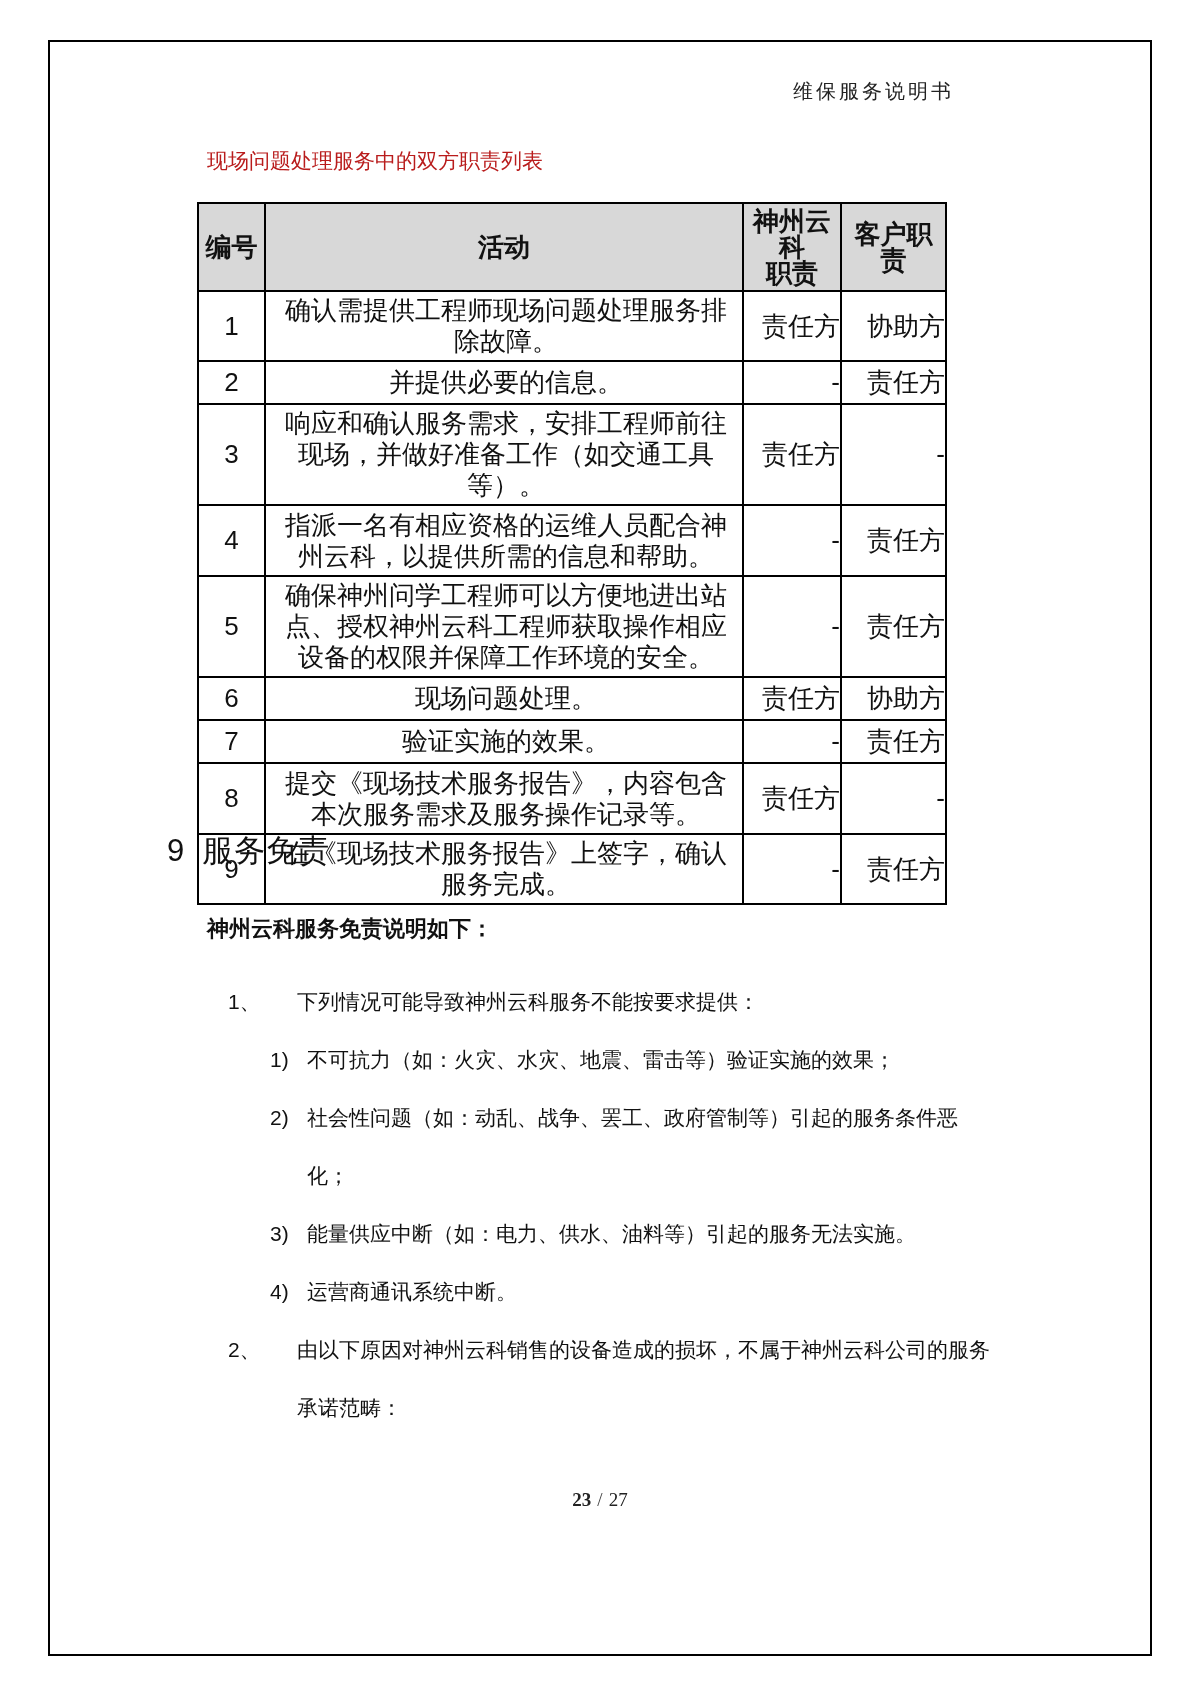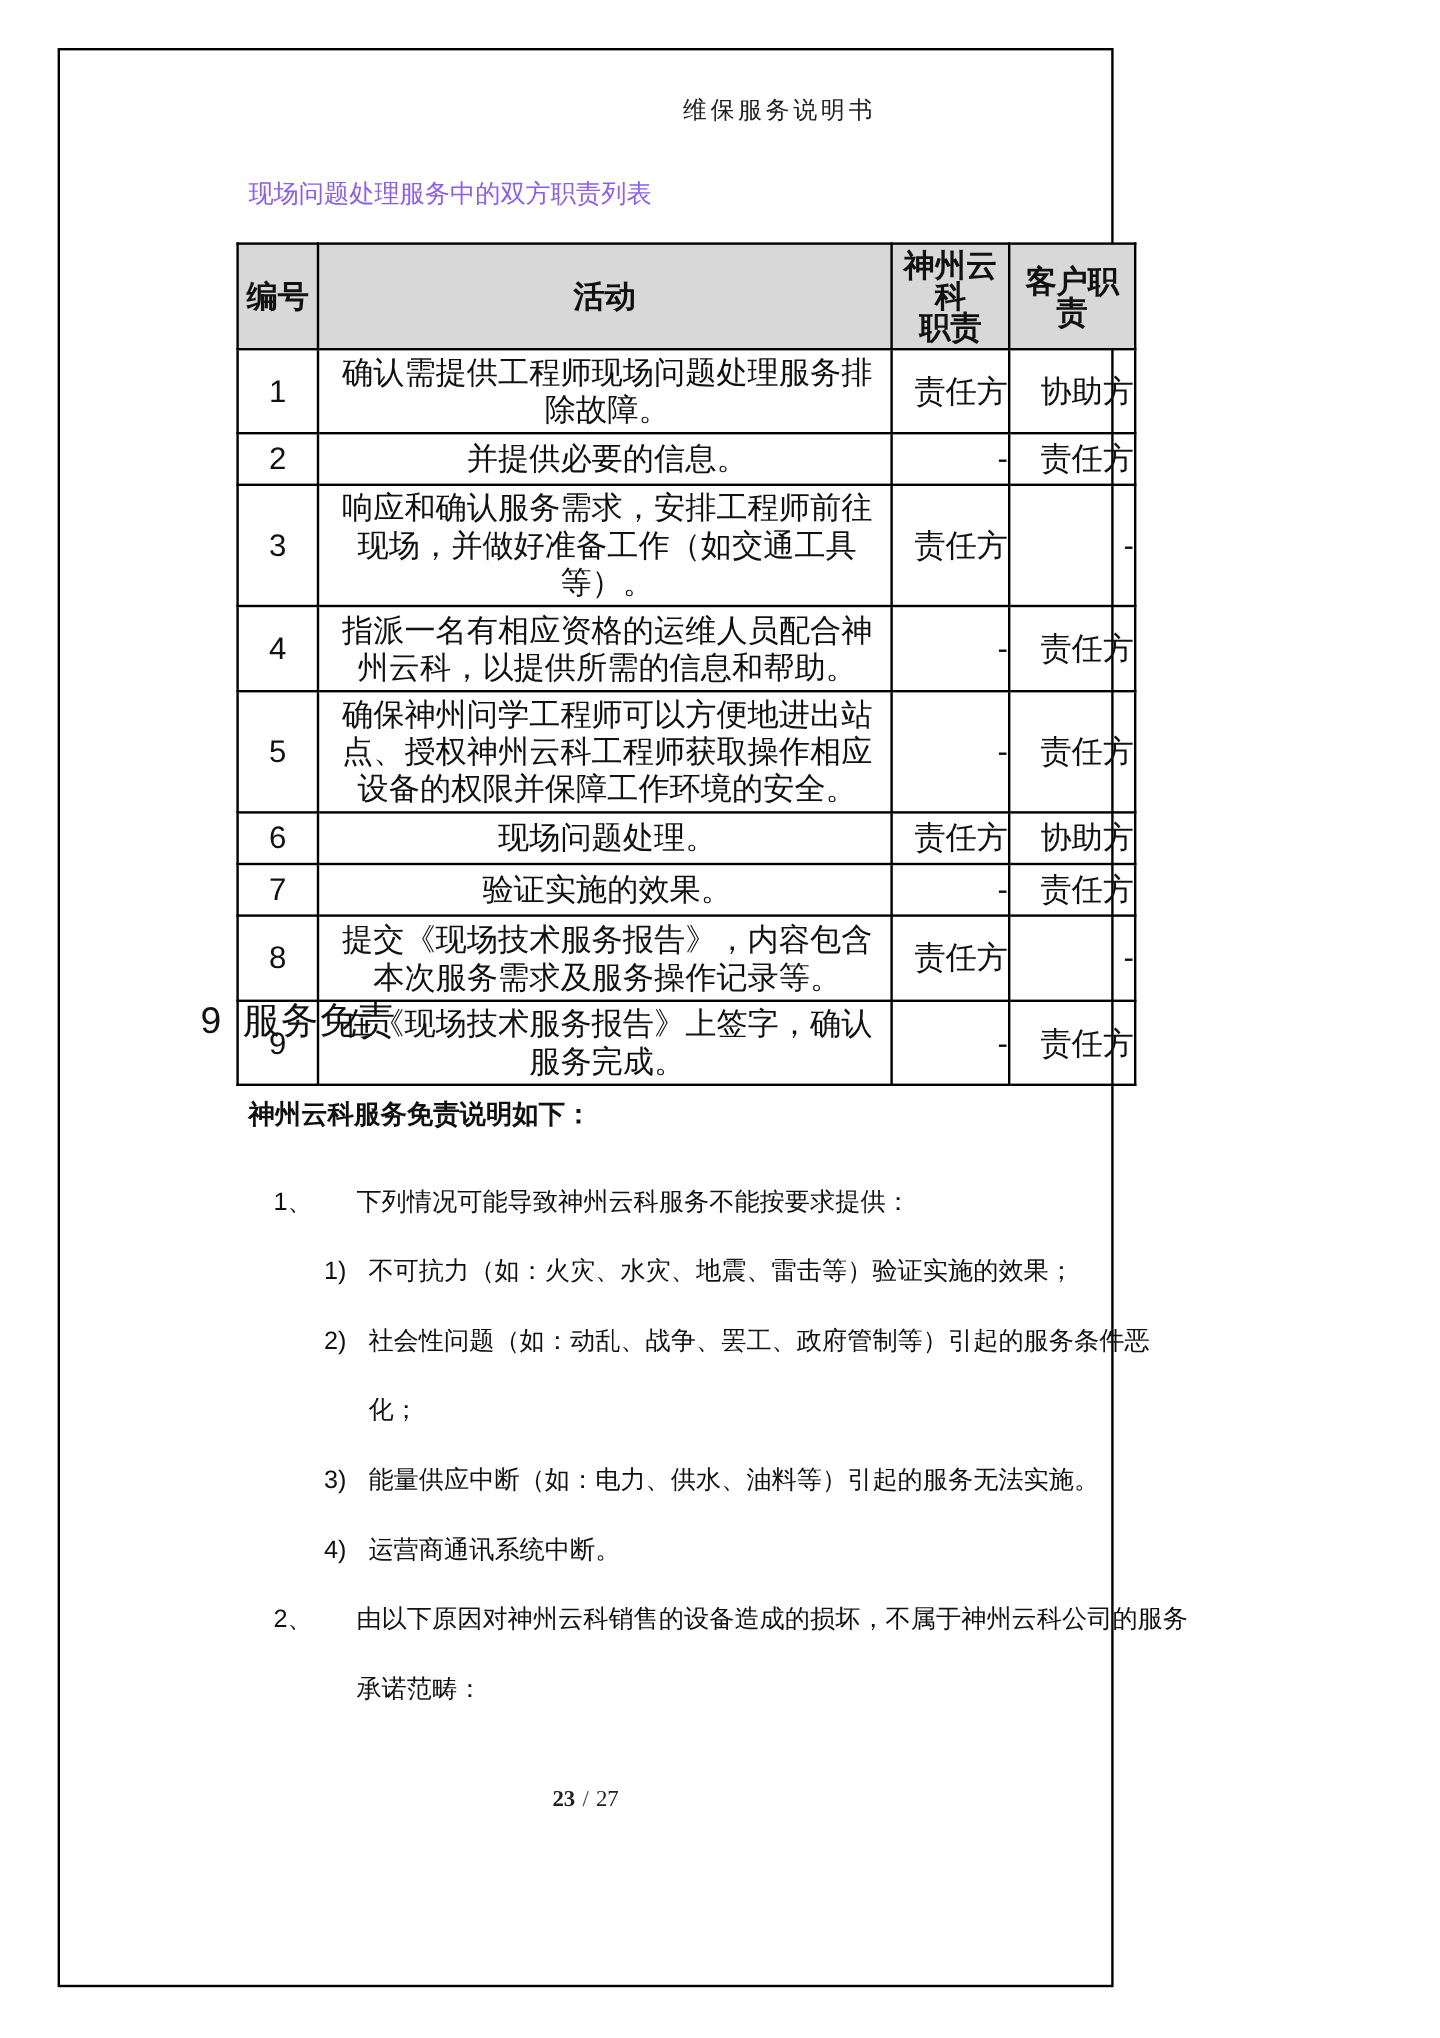--- a/index.html
+++ b/index.html
@@ -1,23 +1,23 @@
 <!DOCTYPE html>
 <html><head>
 <meta charset="utf-8">
 <style>
   * { margin:0; padding:0; box-sizing:border-box; }
   html,body { width:1200px; background:#ffffff; }
   body { font-family:"Liberation Sans", sans-serif; color:#111; }
   .page { position:relative; width:1200px; height:1698px; background:#ffffff; overflow:hidden; }
-  .frame { position:absolute; left:48px; top:40px; width:880px; height:1616px; border:2px solid #000; background:#fff; }
+  .frame { position:absolute; left:48px; top:40px; width:1104px; height:1616px; border:2px solid #000; background:#fff; }
 
   .doc-header { position:absolute; top:36px; right:196px; font-family:"Liberation Serif", serif; font-size:20px; letter-spacing:3px; color:#222; }
 
-  .caption { position:absolute; left:157px; top:105px; font-size:21px; color:#8b5cf6; }
+  .caption { position:absolute; left:157px; top:105px; font-size:21px; color:#b91c1c; }
 
   table.resp { position:absolute; left:147px; top:160px; border-collapse:collapse; table-layout:fixed; width:748px; font-size:26px; }
   table.resp td, table.resp th { border:2px solid #000; vertical-align:middle; }
   table.resp th { background:#d8d8d8; font-weight:bold; text-align:center; line-height:26px; padding:4px 2px; }
   col.w-no  { width:67px; }
   col.w-act { width:478px; }
   col.w-ven { width:98px; }
   col.w-cus { width:105px; }
   td.c-no  { text-align:center; }
   td.c-act { text-align:center; padding:3px 10px 3px 14px; line-height:31px; }

